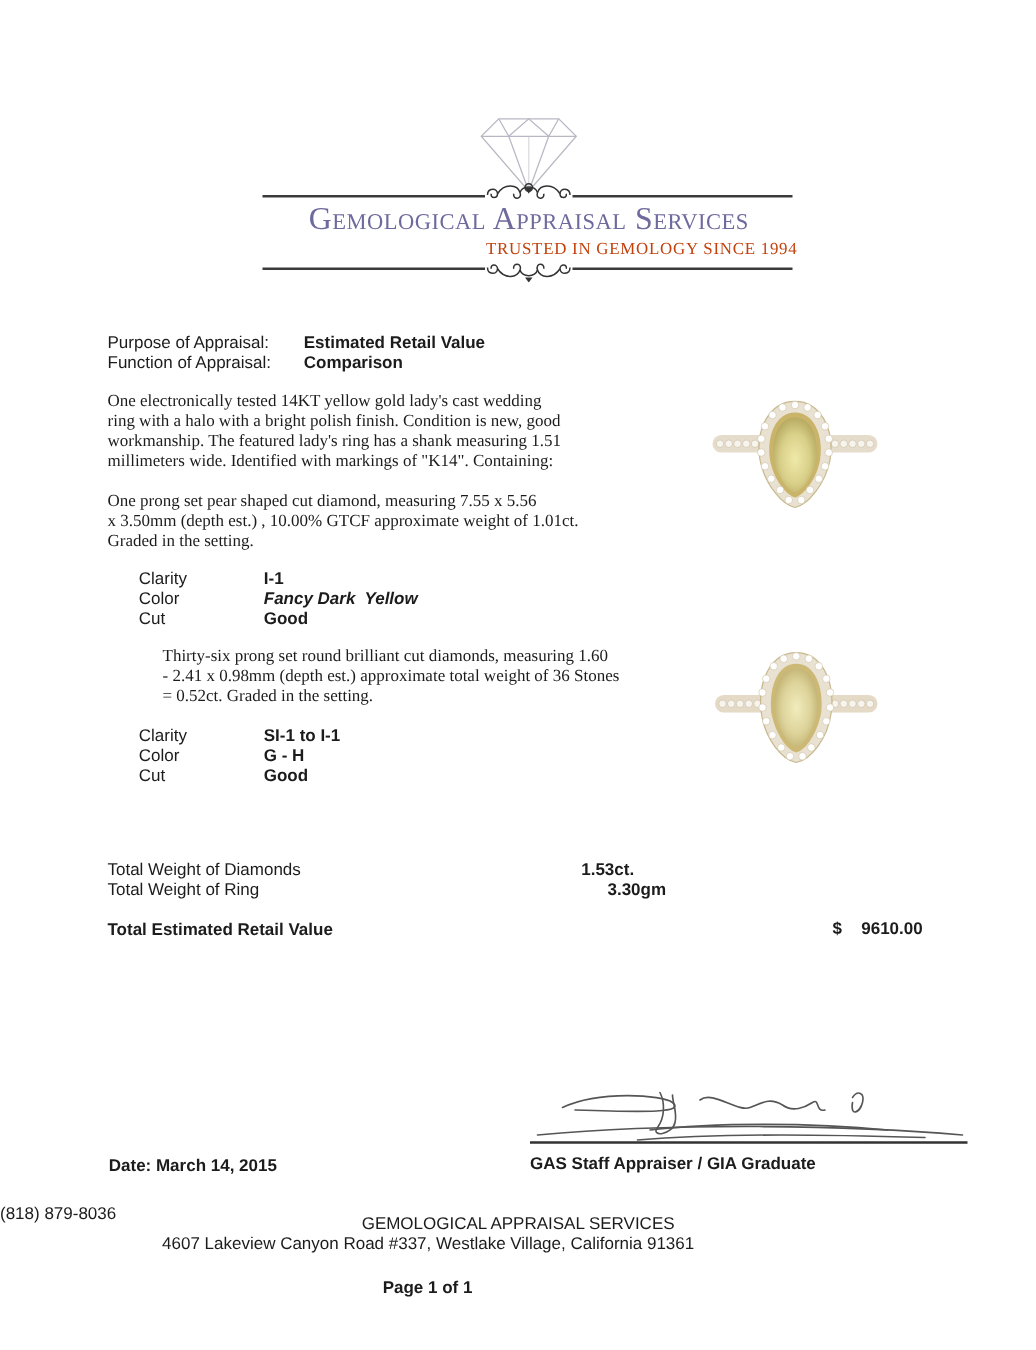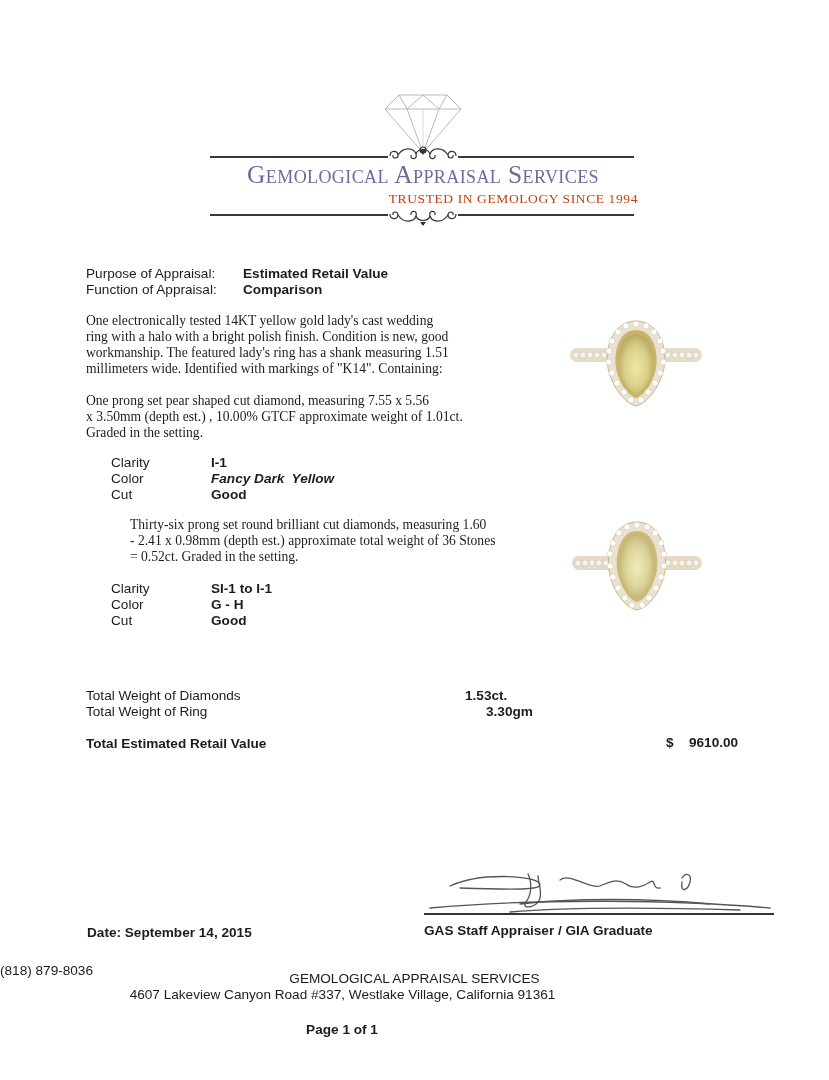--- a/index.html
+++ b/index.html
@@ -208,19 +208,19 @@
     <path d="M108,6 C112,14 112,26 106,34 C100,42 118,40 120,30 C122,22 118,14 118,8"></path>
     <path d="M140,12 C150,4 170,22 180,18 C190,14 196,10 206,16 C214,22 224,18 230,14 C236,10 232,22 240,20"></path>
     <path d="M262,10 C266,4 272,6 270,14 C268,22 260,26 262,14"></path>
     <path d="M10,40 C120,30 260,32 350,40"></path>
     <path d="M100,36 C150,30 230,30 290,36"></path>
     <path d="M90,44 C160,38 250,40 320,42"></path>
   </g>
 </svg>
 <div class="abs" style="left:424px;top:913px;width:350px;height:1.5px;background:#333;"></div>
 
-<div class="abs t b" style="left:87px;top:925px;">Date: September 14, 2015</div>
+<div class="abs t b" style="left:87px;top:925px;">Date: March 14, 2015</div>
 <div class="abs t b" style="left:424px;top:923px;">GAS Staff Appraiser / GIA Graduate</div>
 
 <div class="abs t" style="left:0;width:829px;text-align:center;top:971px;">GEMOLOGICAL APPRAISAL SERVICES</div>
 <div class="abs t" style="left:0;width:685px;text-align:center;top:987px;">4607 Lakeview Canyon Road #337, Westlake Village, California 91361</div>
 <div class="abs t" style="left:0;width:829px;top:963px;">(818) 879-8036</div>
 <div class="abs t b" style="left:0;width:684px;text-align:center;top:1022px;">Page 1 of 1</div>
 
 </body></html>

